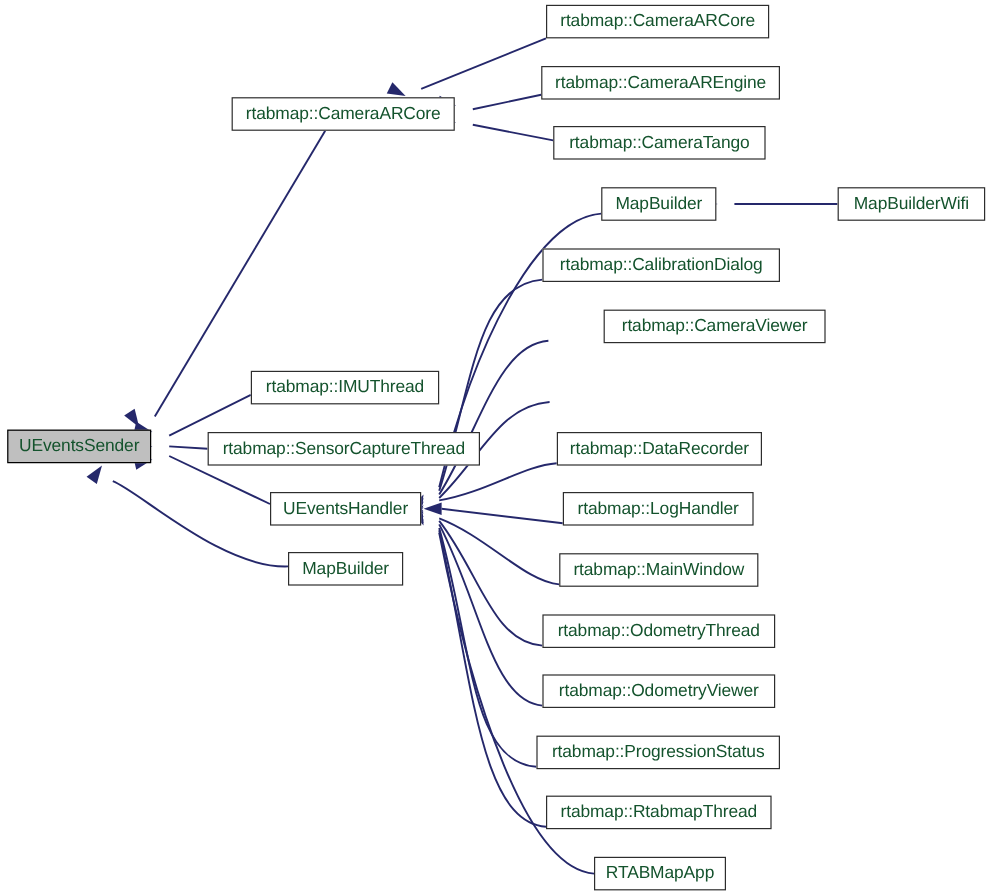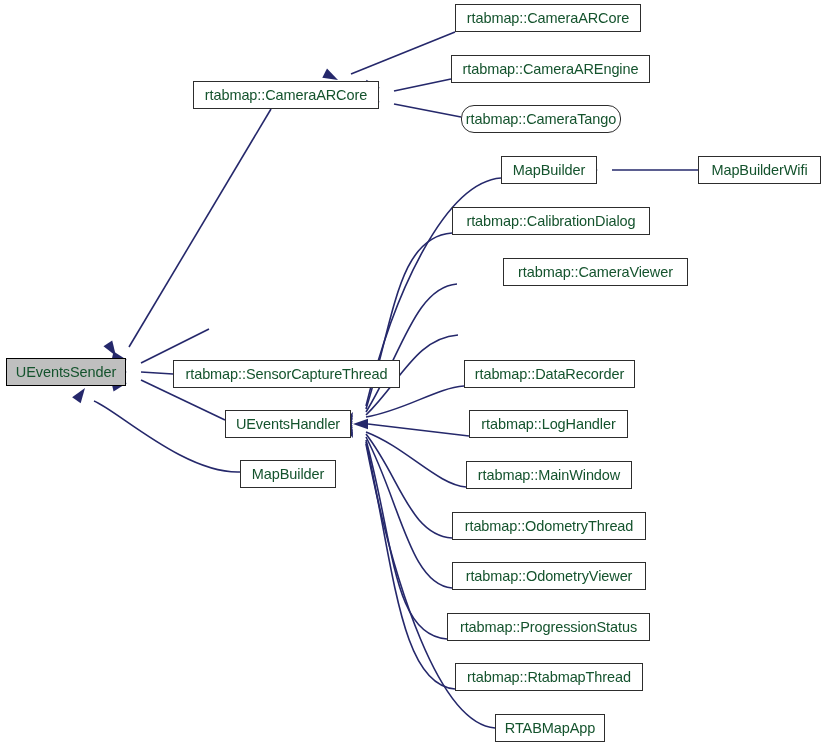--- a/index.html
+++ b/index.html
@@ -97,21 +97,22 @@
       <polygon points="0,0 15,-5.2 15,5.2" class="edge-head" transform="translate(353,434) rotate(238)"></polygon>
       <path class="edge-path" d="M 455,689 C 400,685 394,567.56 366,442"></path>
       <polygon points="0,0 15,-5.2 15,5.2" class="edge-head" transform="translate(353,436) rotate(242)"></polygon>
       <path class="edge-path" d="M 495,728 C 440,724 394,588.8 366,444"></path>
       <polygon points="0,0 15,-5.2 15,5.2" class="edge-head" transform="translate(353,438) rotate(246)"></polygon>
     </svg>
 <div class="node highlight" style="left: 6px; top: 358px; width: 120px;">UEventsSender</div>
     <div class="node" style="left: 193px; top: 81px; width: 186px;">rtabmap::CameraARCore</div>
     <div class="node" style="left: 455px; top: 4px; width: 186px;">rtabmap::CameraARCore</div>
     <div class="node" style="left: 451px; top: 55px; width: 199px;">rtabmap::CameraAREngine</div>
-    <div class="node" style="left: 461px; top: 105px; width: 160px; border-radius: 13px;">rtabmap::CameraTango</div>
+    <div class="node" style="left: 461px; top: 105px; width: 177px;">rtabmap::CameraTango</div>
+    <div class="node" style="left: 209px; top: 309px; width: 157px;">rtabmap::IMUThread</div>
     <div class="node" style="left: 173px; top: 360px; width: 227px;">rtabmap::SensorCaptureThread</div>
     <div class="node" style="left: 225px; top: 410px; width: 126px;">UEventsHandler</div>
     <div class="node" style="left: 240px; top: 460px; width: 96px;">MapBuilder</div>
     <div class="node" style="left: 501px; top: 156px; width: 96px;">MapBuilder</div>
     <div class="node" style="left: 698px; top: 156px; width: 123px;">MapBuilderWifi</div>
     <div class="node" style="left: 452px; top: 207px; width: 198px;">rtabmap::CalibrationDialog</div>
     <div class="node" style="left: 457px; top: 258px; width: 185px; margin-left: 46px;">rtabmap::CameraViewer</div>
     <div class="node" style="left: 464px; top: 360px; width: 171px;">rtabmap::DataRecorder</div>
     <div class="node" style="left: 469px; top: 410px; width: 159px;">rtabmap::LogHandler</div>
     <div class="node" style="left: 466px; top: 461px; width: 166px;">rtabmap::MainWindow</div>

